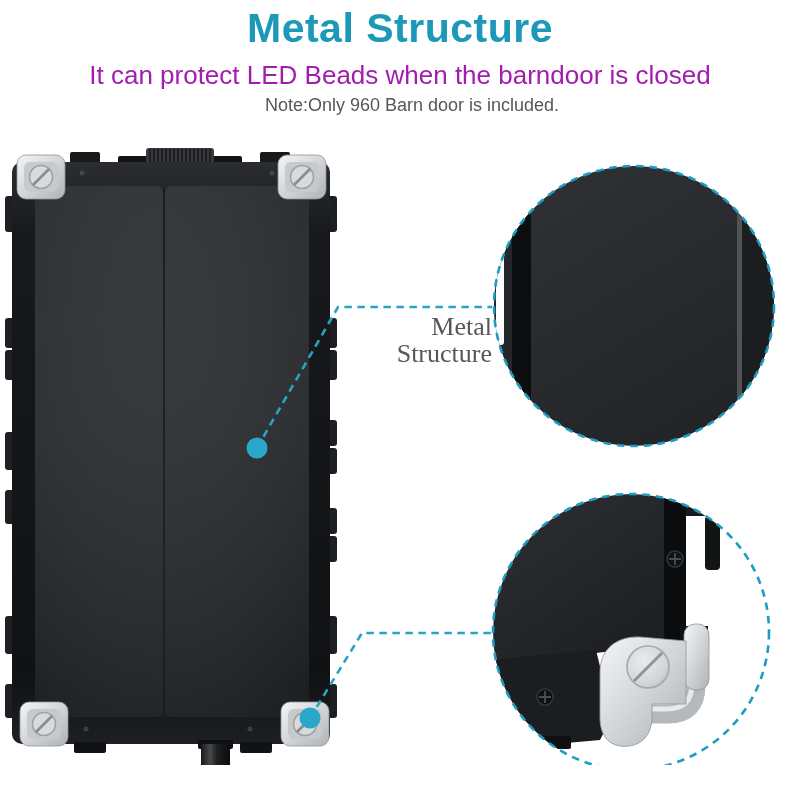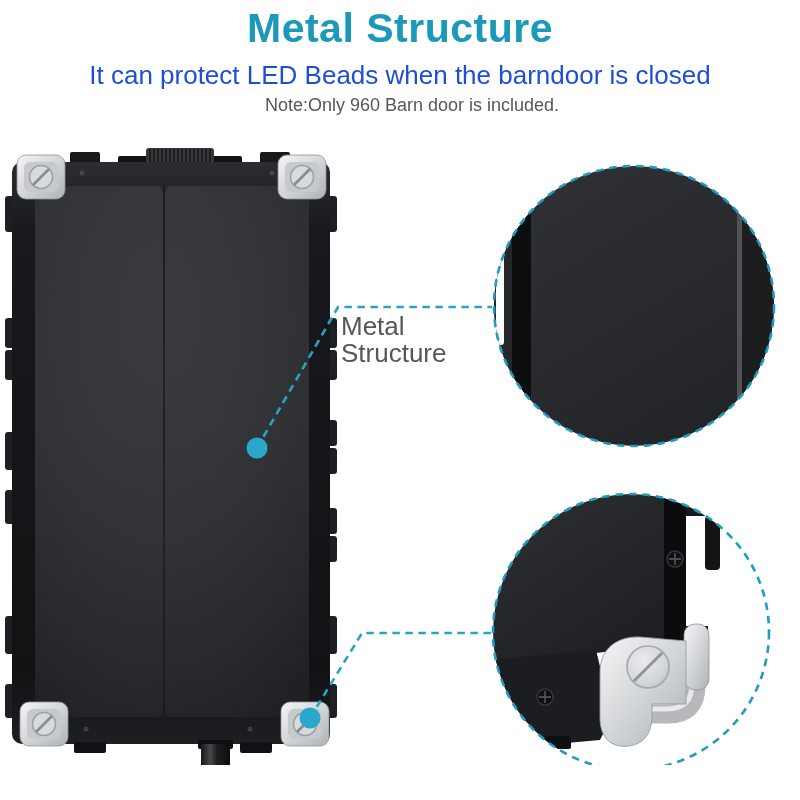--- a/index.html
+++ b/index.html
@@ -3,24 +3,24 @@
 <meta charset="utf-8">
 <style>
   html,body{margin:0;padding:0;background:#ffffff;}
   #page{position:relative;width:800px;height:765px;background:#ffffff;overflow:hidden;
         font-family:"Liberation Sans", sans-serif;}
   #scene{position:absolute;left:0;top:0;}
   .abs{position:absolute;}
   #title{left:0;top:5px;width:800px;text-align:center;
          font-size:41px;font-weight:bold;letter-spacing:0.5px;color:#1c99b8;}
   #subtitle{left:0;top:60px;width:800px;text-align:center;
-            font-size:26px;color:#1d4ed8;}
+            font-size:26px;color:#a21caf;}
   #note{left:12px;top:95px;width:800px;text-align:center;
         font-size:18px;color:#56575a;}
-  .callout-label{color:#55575a;font-size:26px;line-height:27px;text-align:left;}
+  .callout-label{color:#55575a;font-size:26px;line-height:27px;text-align:right;font-family:Liberation Serif, serif;}
   #metal-label{left:341px;top:313px;width:151px;}
   #screw-label{left:350px;top:640px;width:150px;}
 </style>
 </head>
 <body>
 
 <div id="page">
 
   <svg id="scene" width="800" height="800" viewBox="0 0 800 800">
     <defs>

